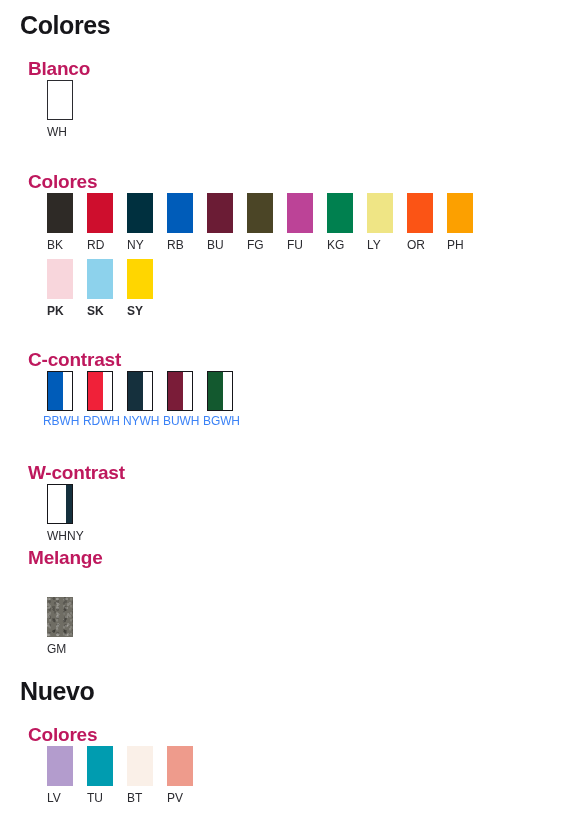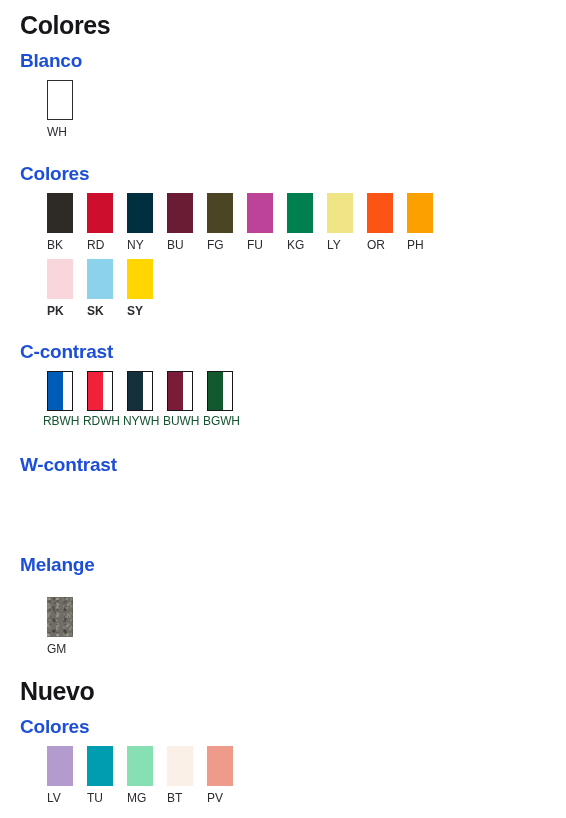--- a/index.html
+++ b/index.html
@@ -29,22 +29,22 @@
     letter-spacing: -0.4px;
     color: #16161a;
     margin: 0;
     padding: 0;
     line-height: 1;
   }
   .h2 {
     font-size: 19px;
     font-weight: 700;
     letter-spacing: -0.2px;
-    color: #1d4ed8;
-    margin: 0;
+    color: #be185d;
+    margin: 8px;
     padding: 0;
     line-height: 1;
   }
 
   .sec-h1 { position: absolute; left: 20px; }
   .sec-h2 { position: absolute; left: 20px; }
 
   
   .swatch-row {
     position: absolute;
@@ -106,21 +106,21 @@
   }
 
   
   .contrast-labels {
     position: absolute;
     left: 43px;
     display: flex;
     flex-direction: row;
     font-size: 12px;
     line-height: 1;
-    color: #14532d;
+    color: #3b82f6;
   }
   .contrast-labels span {
     display: block;
     width: 40px;
     white-space: nowrap;
     letter-spacing: -0.1px;
   }
 </style>
 </head>
 <body>
@@ -145,20 +145,24 @@
         <div class="swatch" style="background: rgb(46, 42, 38);"></div>
         <div class="swatch-label">BK</div>
       </div>
       <div class="swatch-cell">
         <div class="swatch" style="background: rgb(206, 14, 45);"></div>
         <div class="swatch-label">RD</div>
       </div>
       <div class="swatch-cell">
         <div class="swatch" style="background: rgb(0, 48, 63);"></div>
         <div class="swatch-label">NY</div>
+      </div>
+      <div class="swatch-cell">
+        <div class="swatch" style="background: rgb(0, 92, 185);"></div>
+        <div class="swatch-label">RB</div>
       </div>
       <div class="swatch-cell">
         <div class="swatch" style="background: rgb(107, 28, 53);"></div>
         <div class="swatch-label">BU</div>
       </div>
       <div class="swatch-cell">
         <div class="swatch" style="background: rgb(75, 69, 38);"></div>
         <div class="swatch-label">FG</div>
       </div>
       <div class="swatch-cell">
@@ -241,22 +245,32 @@
   <div class="contrast-labels" id="labels-ccontrast" style="top:415px;">
       <span>RBWH</span>
       <span>RDWH</span>
       <span>NYWH</span>
       <span>BUWH</span>
       <span>BGWH</span>
     </div>
 
   <h2 class="h2 sec-h2" style="top:455px;">W-contrast</h2>
 
-
-  <h2 class="h2 sec-h2" style="top:555px;">Melange</h2>
+  <div class="swatch-row" id="row-wcontrast" style="top:484px;">
+      <div class="swatch-cell">
+        <div class="swatch contrast">
+          <span class="main" style="background: rgb(255, 255, 255);"></span>
+          <span class="gap"></span>
+          <span class="stripe" style="background: rgb(21, 48, 61);"></span>
+        </div>
+        <div class="swatch-label">WHNY</div>
+      </div>
+    </div>
+
+  <h2 class="h2 sec-h2" style="top:540px;">Melange</h2>
 
   <div class="swatch-row" id="row-melange" style="top:597px;">
       <div class="swatch-cell">
         <div class="swatch melange"></div>
         <div class="swatch-label">GM</div>
       </div>
     </div>
 
   <h1 class="h1 sec-h1" style="top:679px;">Nuevo</h1>
 
@@ -265,24 +279,20 @@
   <div class="swatch-row" id="row-nuevo" style="top:746px;">
       <div class="swatch-cell">
         <div class="swatch" style="background: rgb(179, 156, 205);"></div>
         <div class="swatch-label">LV</div>
       </div>
       <div class="swatch-cell">
         <div class="swatch" style="background: rgb(0, 156, 176);"></div>
         <div class="swatch-label">TU</div>
       </div>
       <div class="swatch-cell">
-        <div class="swatch" style="background: rgb(135, 223, 180);"></div>
-        <div class="swatch-label">MG</div>
-      </div>
-      <div class="swatch-cell">
         <div class="swatch" style="background: rgb(250, 240, 232);"></div>
         <div class="swatch-label">BT</div>
       </div>
       <div class="swatch-cell">
         <div class="swatch" style="background: rgb(238, 155, 140);"></div>
         <div class="swatch-label">PV</div>
       </div>
     </div>
 
 </div>

